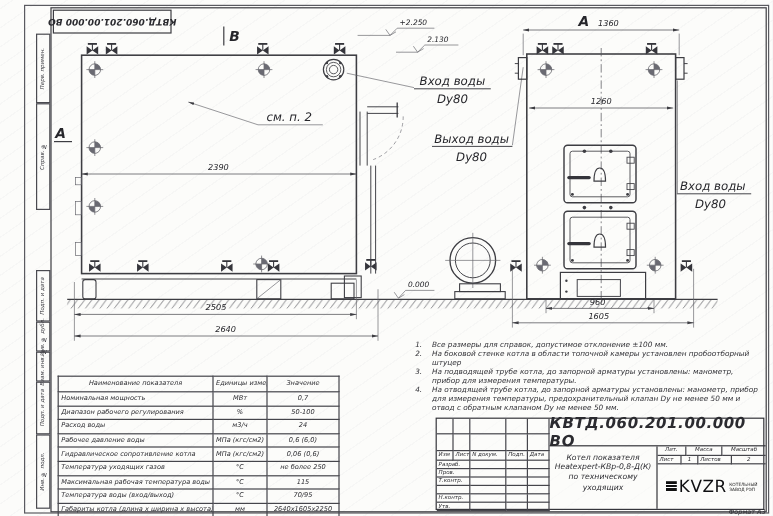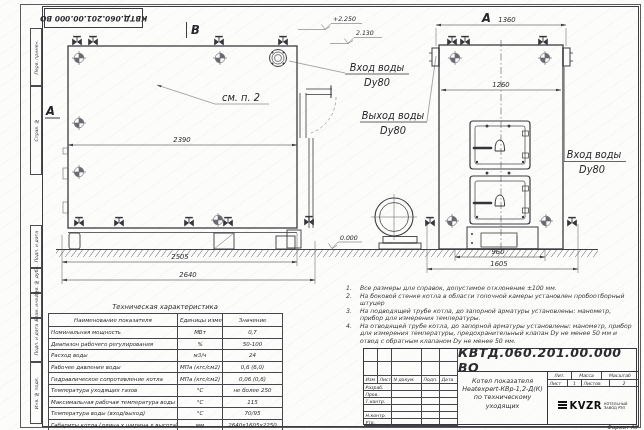--- a/index.html
+++ b/index.html
@@ -51,21 +51,21 @@
   #tb-right{flex:1;display:flex;flex-direction:column;}
   #tb-doc{height:22px;border-bottom:.9px solid #35353b;display:flex;align-items:center;justify-content:center;
           font-size:12.5px;font-weight:bold;font-style:italic;letter-spacing:.5px;}
   #tb-lower{flex:1;display:flex;}
   #tb-title-cell{width:90px;border-right:.9px solid #35353b;text-align:center;font-size:6.4px;font-style:italic;
           line-height:8.2px;padding-top:5px;box-sizing:border-box;}
   #tb-meta{flex:1;display:flex;flex-direction:column;}
   .mrow{display:flex;flex:none;}
   .logo-row{flex:1;display:flex;align-items:center;justify-content:center;gap:2px;}
   .logo-mark{width:9px;height:9px;background:repeating-linear-gradient(180deg,#111 0 2px,#fff 2px 3px);flex:none;}
-  .logo-kvzr{font-size:10px;font-weight:bold;letter-spacing:.5px;color:#0e0e10;}
+  .logo-kvzr{font-size:14px;font-weight:normal;letter-spacing:.5px;color:#0e0e10;}
   .logo-sub{font-size:3.6px;line-height:4px;color:#222;}
   #format-label{left:584px;top:424px;width:54px;font-size:5.4px;font-style:italic;text-align:right;}
 </style>
 </head>
 <body>
 
 <div id="sheet">
 
   <div class="abs" id="outer-frame"></div>
   <div class="abs" id="inner-frame"></div>
@@ -347,21 +347,20 @@
     <div class="note">
       <span class="note-num">3.</span>
       <span class="note-text">На подводящей трубе котла, до запорной арматуры установлены: манометр, прибор для измерения температуры.</span>
     </div>
     <div class="note">
       <span class="note-num">4.</span>
       <span class="note-text">На отводящей трубе котла, до запорной арматуры установлены: манометр, прибор для измерения температуры, предохранительный клапан Dу не менее 50 мм и отвод с обратным клапаном Dу не менее 50 мм.</span>
     </div>
   </div>
 
-  <div class="abs" id="tt-title">Техническая характеристика</div>
   <table class="abs" id="tech-table">
     <colgroup>
         <col class="c1">
         <col class="c2">
         <col class="c3">
       </colgroup>
     <tbody>
         <tr>
       <th>Наименование показателя</th>
       <th>Единицы измерения</th>
@@ -473,21 +472,21 @@
         <div class="cell" style="width:30px;"></div>
           <div class="cell" style="width:18px;"></div>
           <div class="cell" style="width:18px;"></div>
       </div>
     </div>
     <div id="tb-right">
       <div id="tb-doc">КВТД.060.201.00.000 ВО</div>
       <div id="tb-lower">
         <div id="tb-title-cell">
           <div>Котел показателя</div>
-          <div>Heatexpert-КВр-1,2-Д(К)</div>
+          <div>Heatexpert-КВр-0,8-Д(К)</div>
           <div>по техническому уходящих</div>
         </div>
         <div id="tb-meta">
           <div class="mrow" style="height:8px;">
             <div class="cell" style="width:24px;justify-content:center;padding:0;">Лит.</div>
             <div class="cell" style="width:30px;justify-content:center;padding:0;">Масса</div>
             <div class="cell" style="width:36px;justify-content:center;padding:0;border-right:none;">Масштаб</div>
           </div>
           <div class="mrow" style="height:7px;">
             <div class="cell" style="width:20px;">Лист</div>

